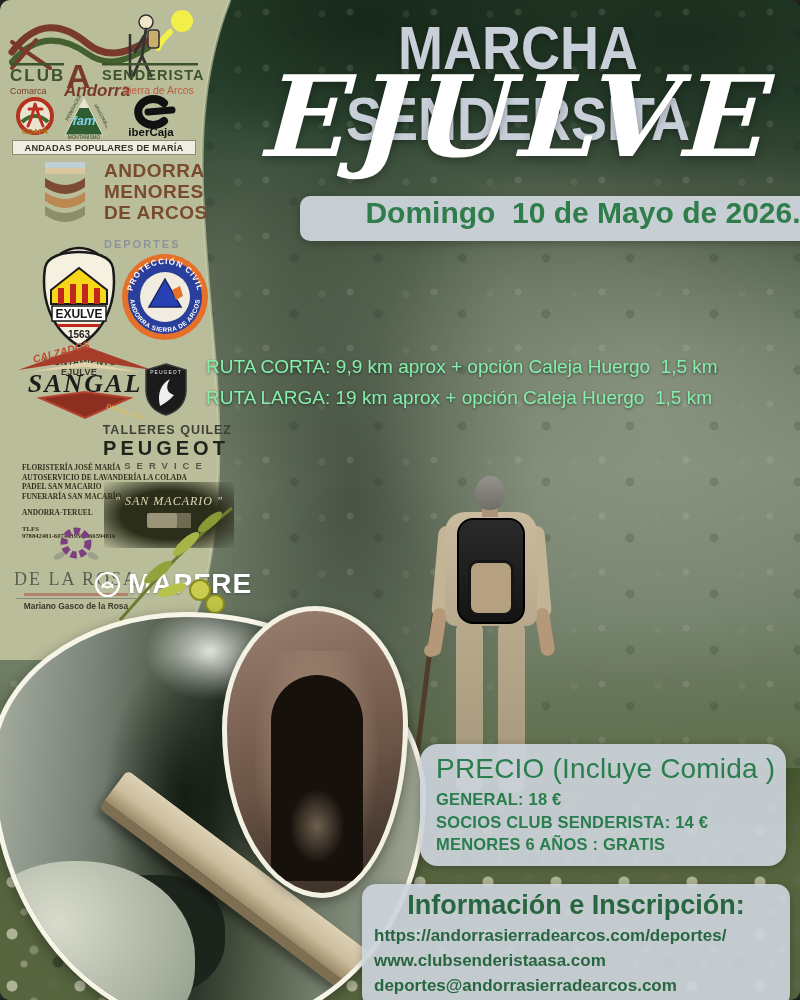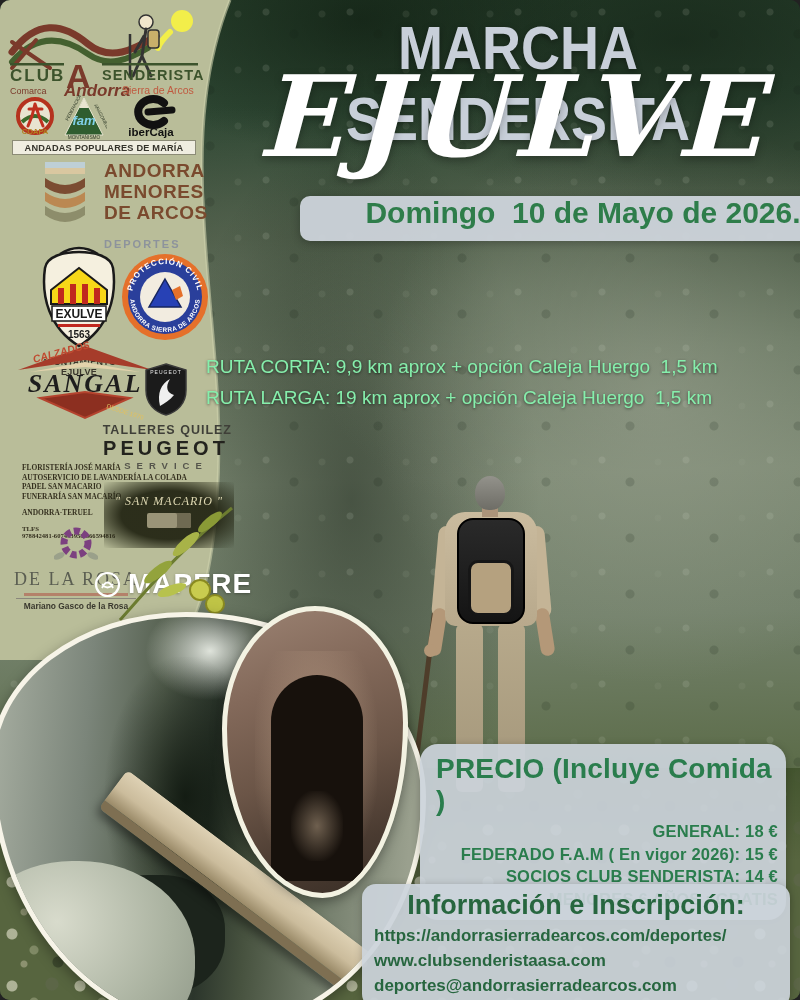--- a/index.html
+++ b/index.html
@@ -163,22 +163,22 @@
     background:#17110c; border-radius:46px 46px 6px 6px; }
   .photo2 .glow { position:absolute; left:64px; top:180px; width:52px; height:70px;
     background:radial-gradient(ellipse, rgba(120,104,86,.9), transparent 75%); }
 
   
   .pricebox {
     position:absolute; left:420px; top:744px; width:366px; z-index:5;
     background:rgba(203,211,218,.93); border-radius:18px; padding:9px 8px 10px 16px;
     box-shadow:0 2px 8px rgba(0,0,0,.25);
   }
-  .price-title { font-size:28px; font-weight:bold; color:#2a7d4d; letter-spacing:.2px; margin-bottom:3px; }
-  .price-item  { font-size:16.5px; font-weight:bold; color:#2a7d4d; line-height:22.5px; letter-spacing:.2px;text-align:right; }
+  .price-title { font-size:28px; font-weight:normal; color:#2a7d4d; letter-spacing:.2px; margin-bottom:3px; }
+  .price-item  { font-size:16.5px; font-weight:bold; color:#2a7d4d; line-height:22.5px; letter-spacing:.2px; }
 
   .infobox {
     position:absolute; left:362px; top:884px; width:428px; z-index:5;
     background:rgba(203,211,218,.93); border-radius:14px; padding:6px 12px 10px;
     box-shadow:0 2px 8px rgba(0,0,0,.25);
   }
   .info-title { text-align:center; font-size:27px; font-weight:bold; color:#27663f; margin-bottom:2px; }
   .info-line  { font-size:17px; font-weight:bold; color:#27663f; line-height:25px; }
 </style>
 </head>
@@ -395,21 +395,20 @@
   </div>
   <div class="photo2">
     <div class="rim"></div>
     <div class="arch"></div>
     <div class="glow"></div>
   </div>
 
   <div class="pricebox">
     <div class="price-title">PRECIO (Incluye Comida )</div>
     <div class="price-item">GENERAL: 18 €</div>
-    <div class="price-item">FEDERADO F.A.M ( En vigor 2026): 15 €</div>
     <div class="price-item">SOCIOS CLUB SENDERISTA: 14 €</div>
     <div class="price-item">MENORES 6 AÑOS : GRATIS</div>
   </div>
 
   <div class="infobox">
     <div class="info-title">Información e Inscripción:</div>
     <div class="info-line">https://andorrasierradearcos.com/deportes/</div>
     <div class="info-line">www.clubsenderistaasa.com</div>
     <div class="info-line">deportes@andorrasierradearcos.com</div>
   </div>

